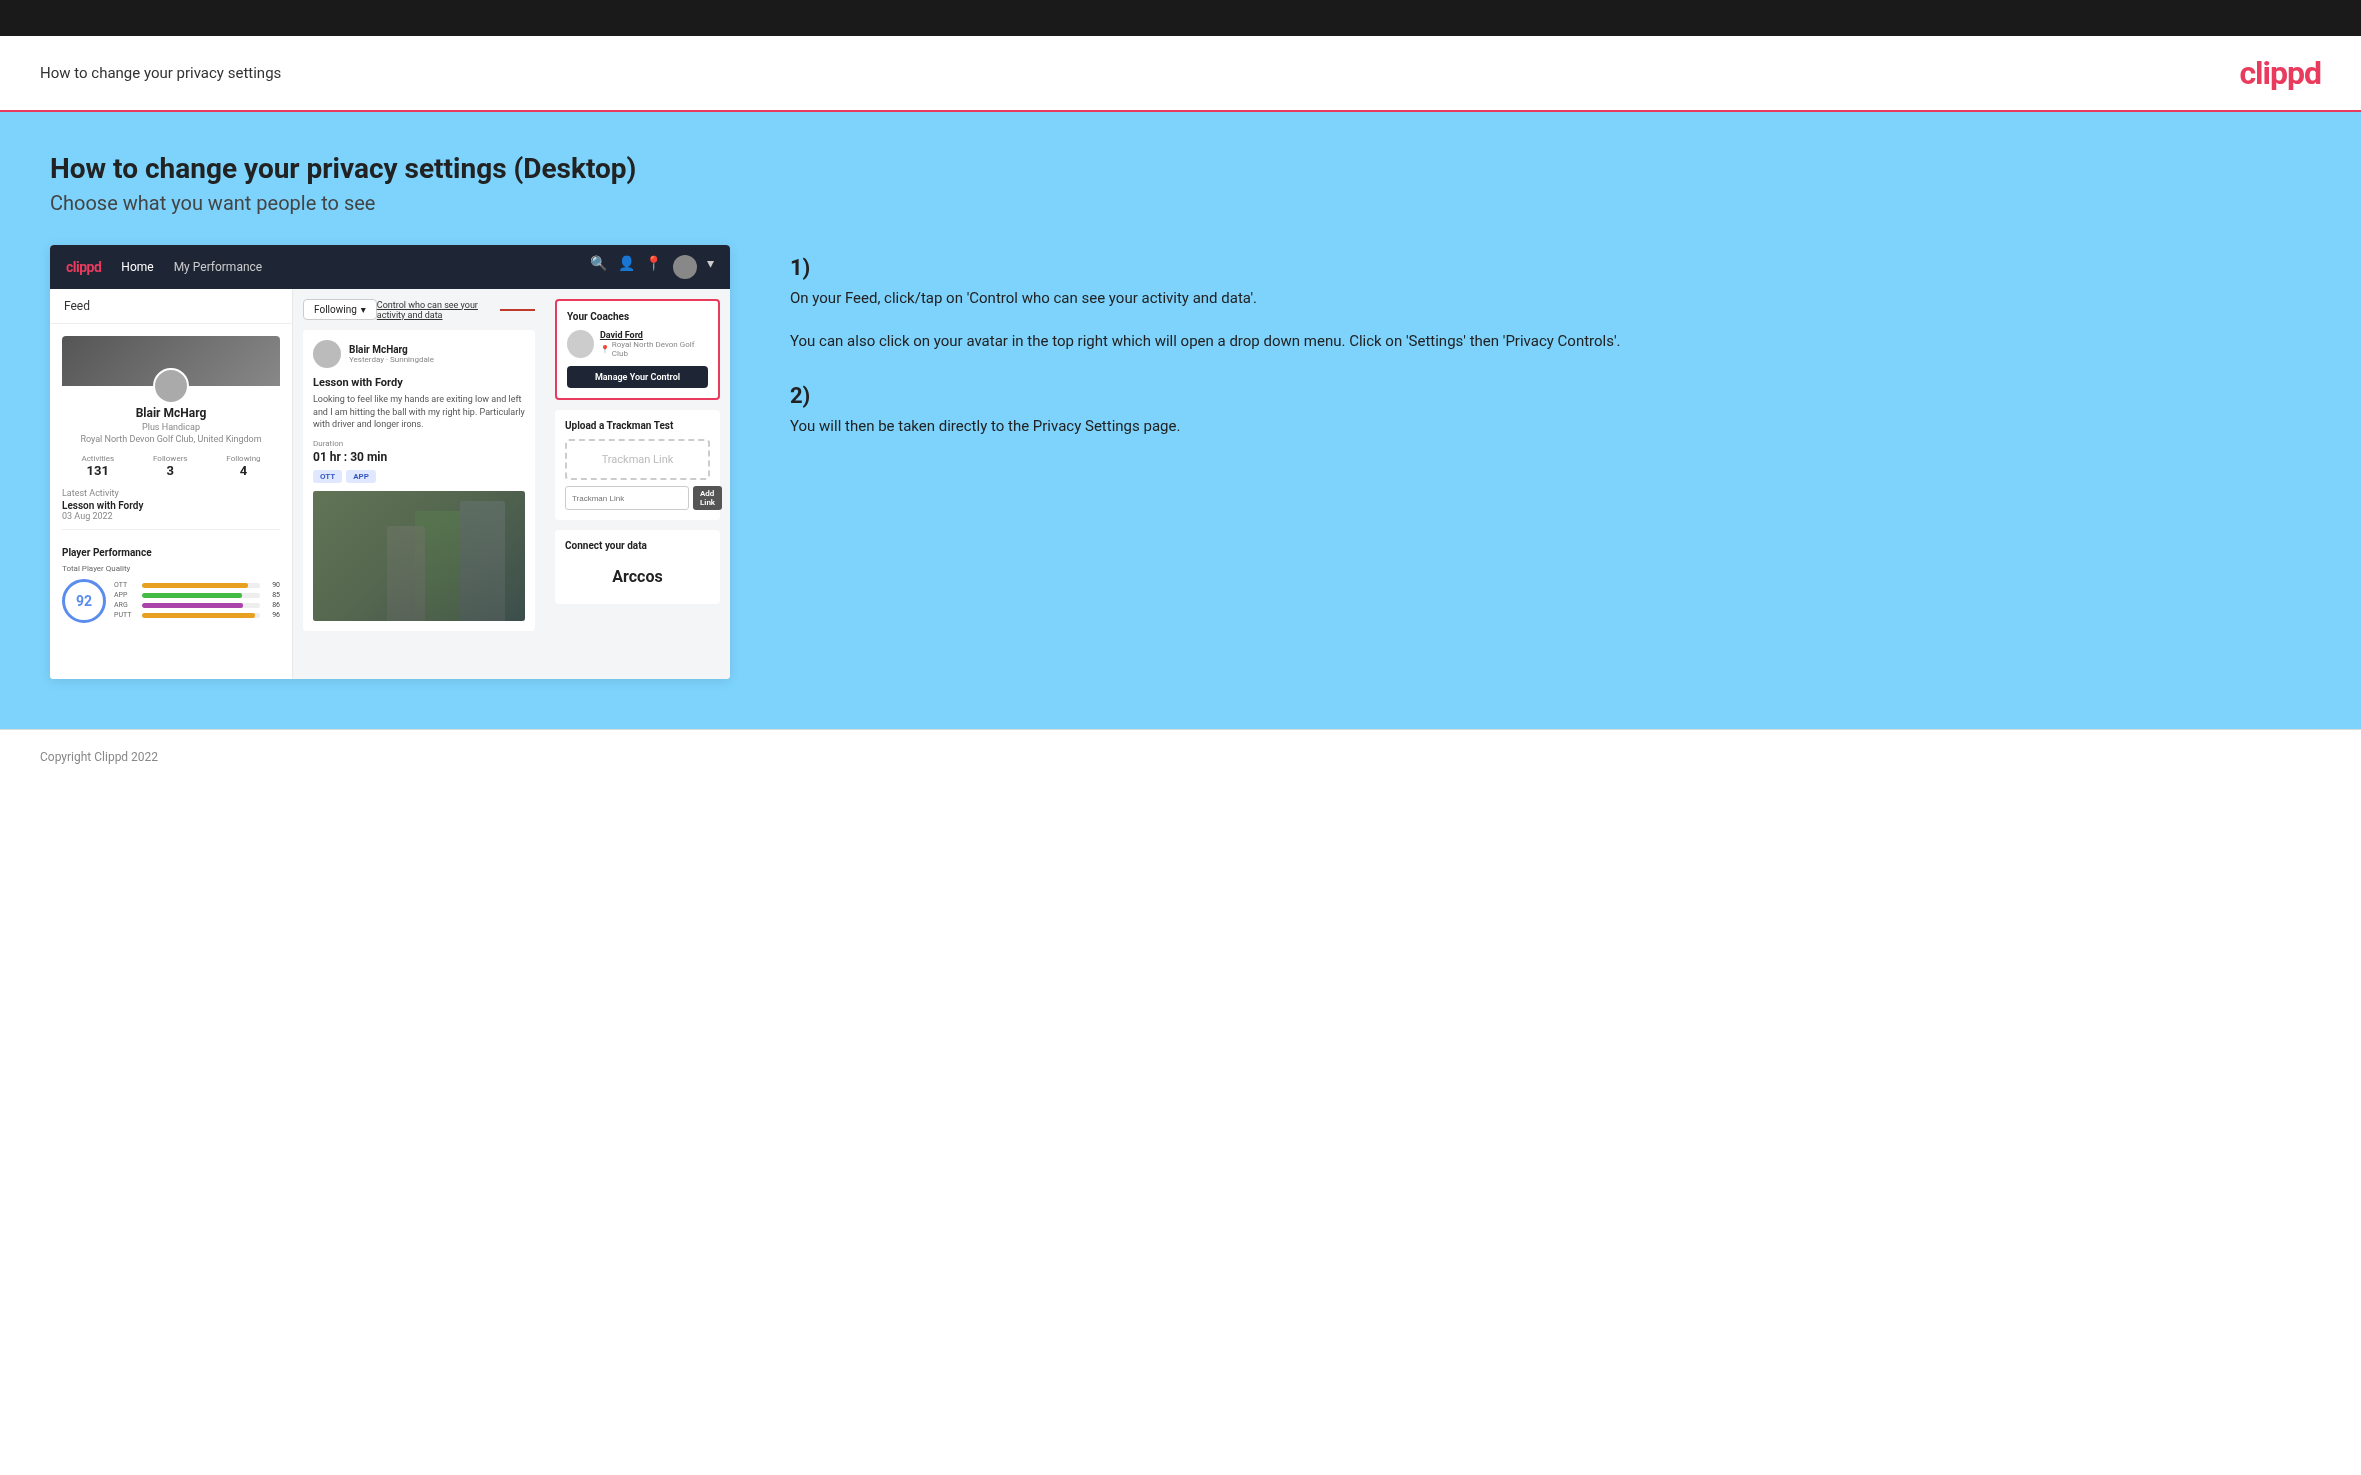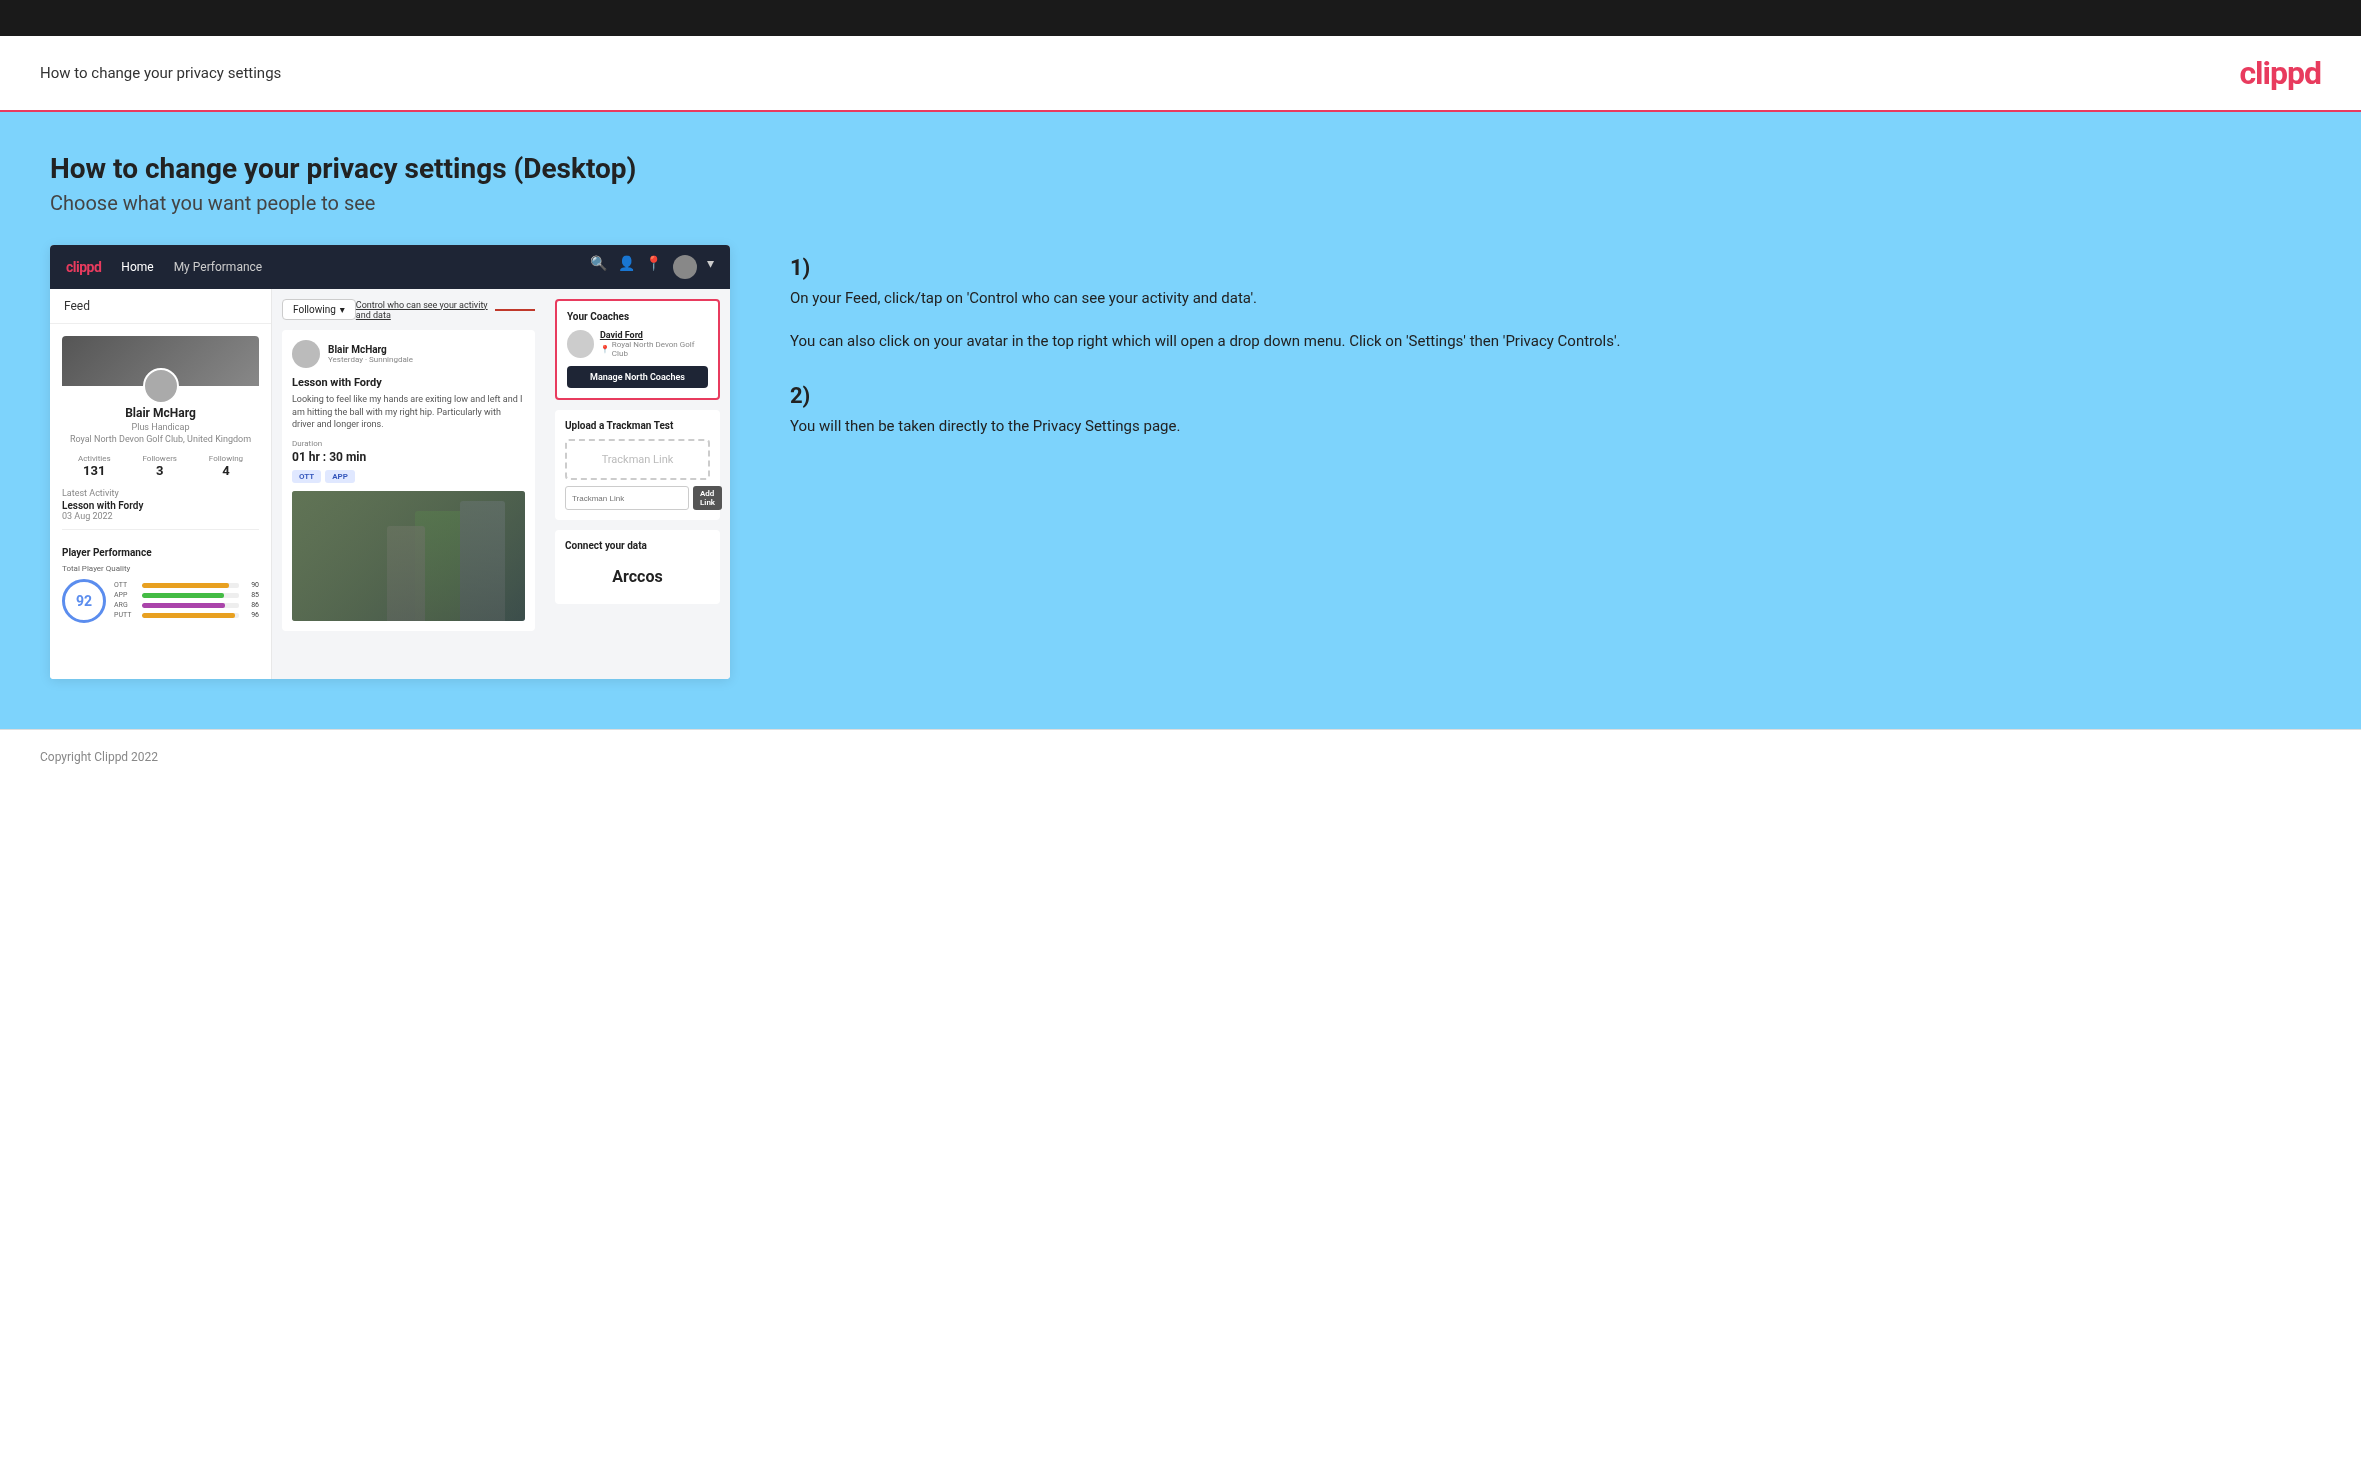--- a/index.html
+++ b/index.html
@@ -109,21 +109,21 @@
 
     
     .app-body {
       display: flex;
       background: #f4f5f7;
       min-height: 390px;
     }
 
     
     .app-sidebar {
-      width: 222px;
+      width: 243px;
       background: #fff;
       border-right: 1px solid #e8e8e8;
       flex-shrink: 0;
     }
     .feed-tab {
       padding: 10px 14px;
       font-size: 12px;
       color: #333;
       border-bottom: 1px solid #eee;
     }
@@ -650,21 +650,21 @@
             <div class="coach-row">
               <div class="coach-avatar"></div>
               <div>
                 <div class="coach-name">David Ford</div>
                 <div class="coach-club">
                   <span>📍</span>
                   <span>Royal North Devon Golf Club</span>
                 </div>
               </div>
             </div>
-            <div class="manage-coaches-btn">Manage North Coaches</div>
+            <div class="manage-coaches-btn">Manage Your Control</div>
           </div>
 
           <div class="upload-trackman">
             <div class="upload-title">Upload a Trackman Test</div>
             <div class="trackman-placeholder">Trackman Link</div>
             <div class="trackman-input-row">
               <input class="trackman-input" type="text" placeholder="Trackman Link" style="">
               <div class="add-link-btn">Add Link</div>
             </div>
           </div>

